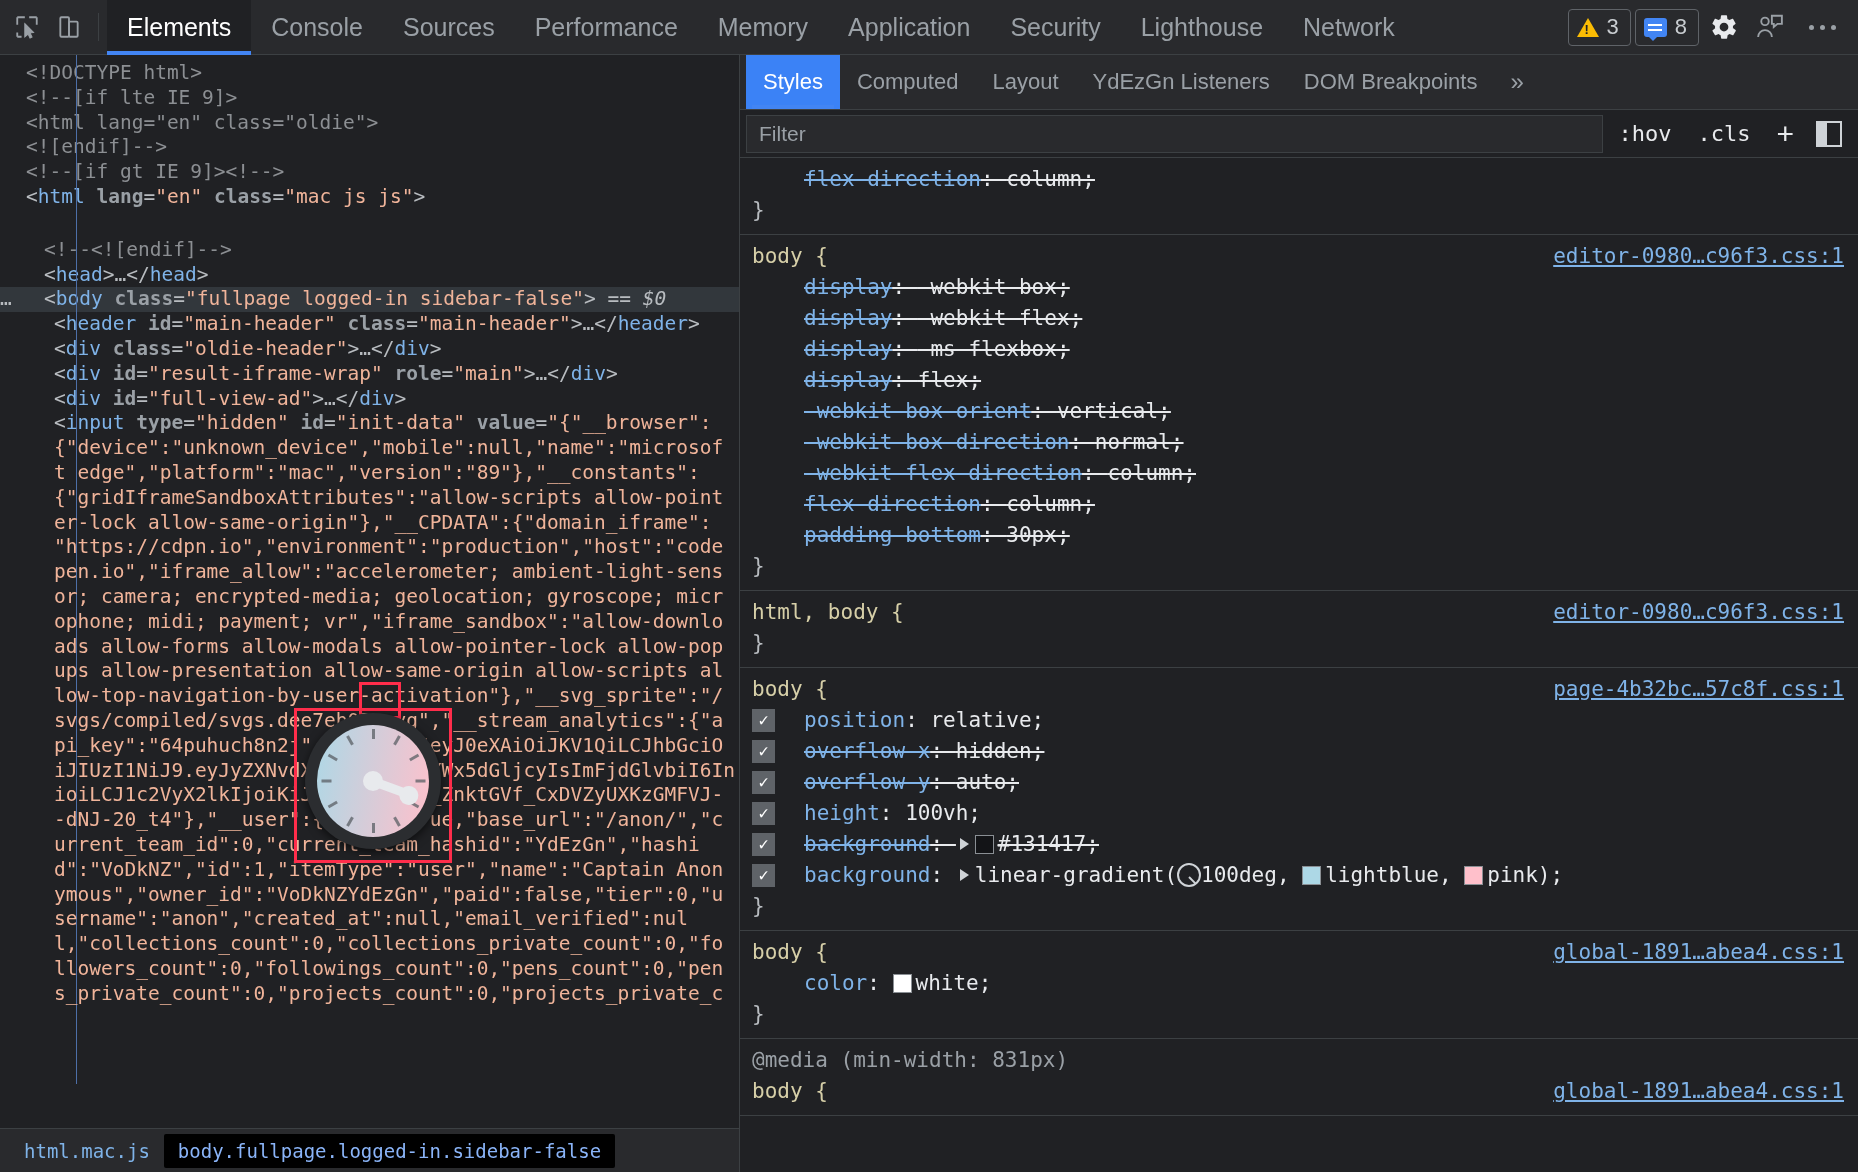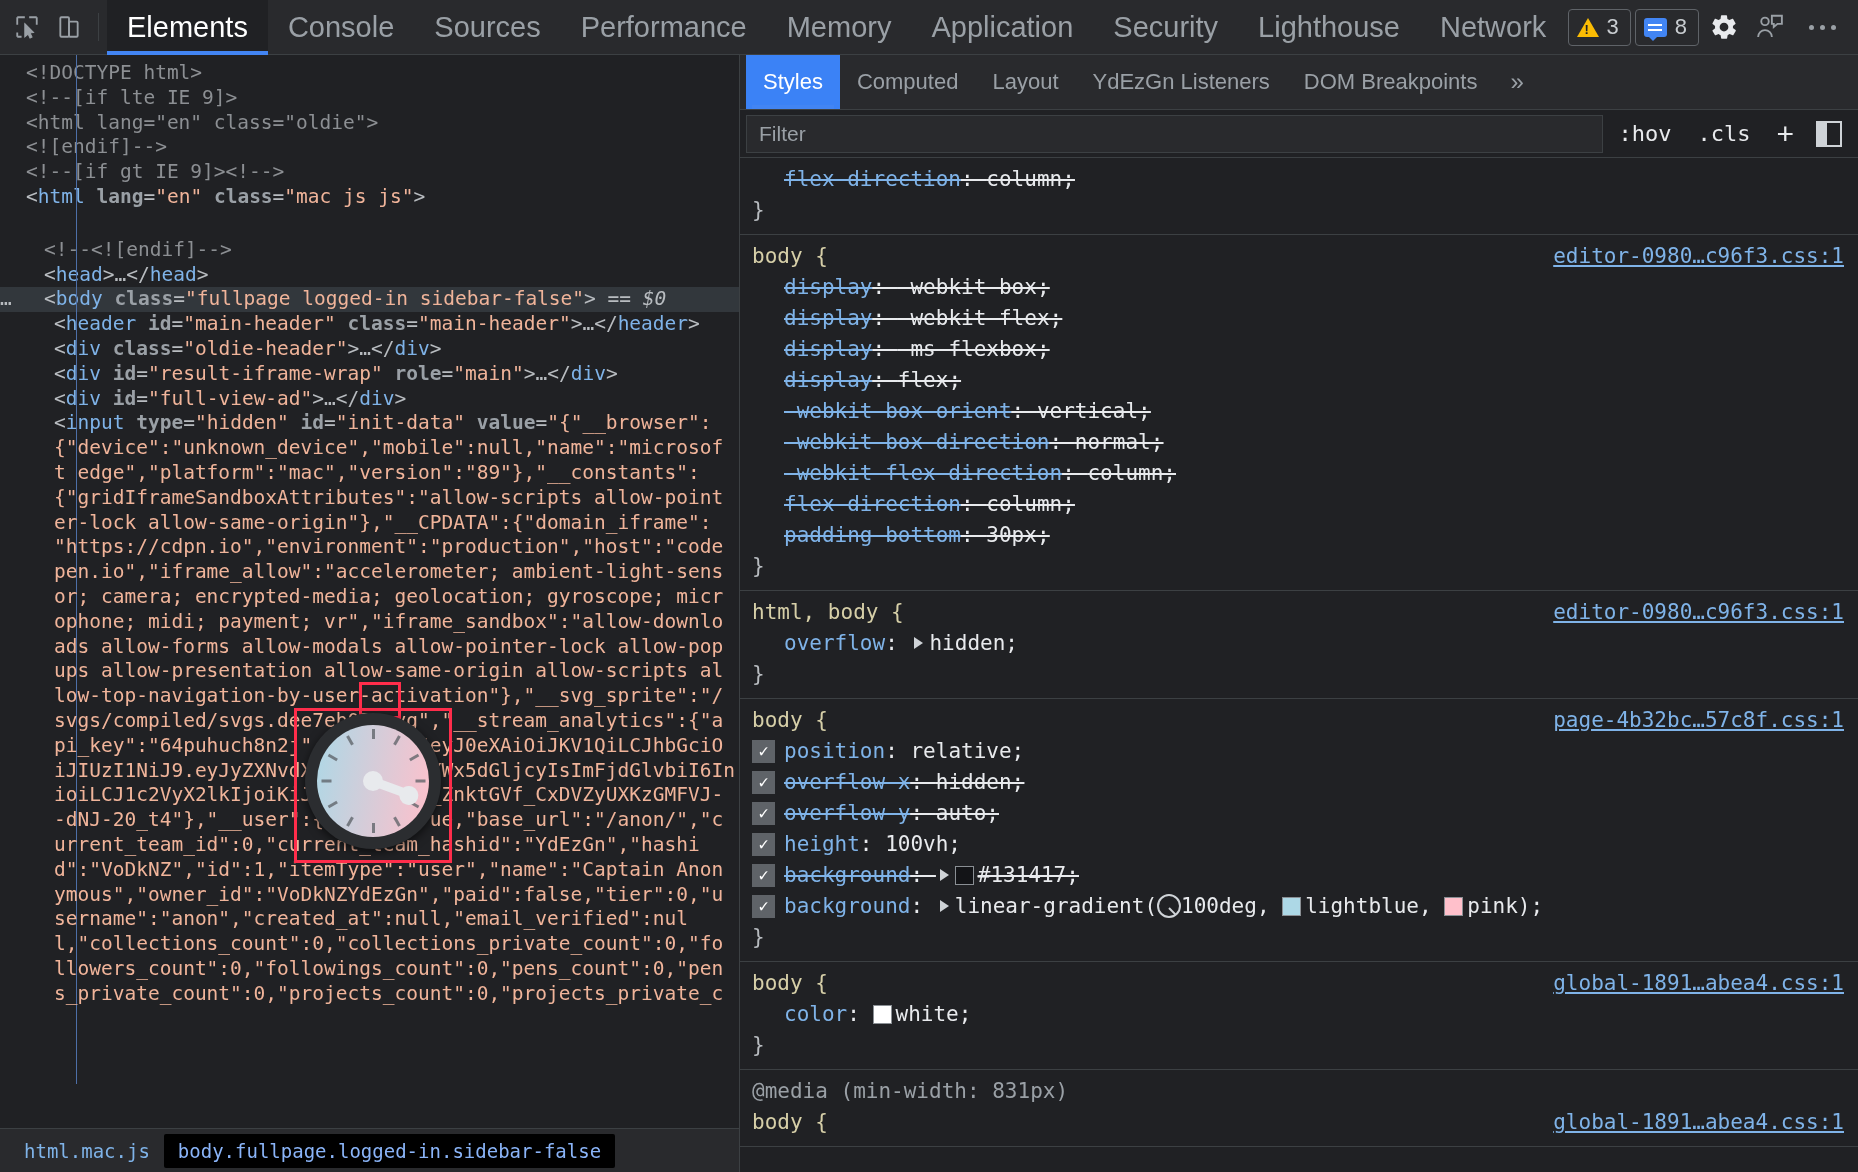--- a/index.html
+++ b/index.html
@@ -21,21 +21,21 @@
   }
   .tb-icon-btn {
     width: 42px; height: 42px;
     display: flex; align-items: center; justify-content: center;
     color: #9aa0a6; cursor: pointer; border-radius: 3px;
   }
   .tb-sep { width: 1px; height: 28px; background: #3c4043; margin: 0 8px; }
   .tabs { display: flex; align-items: stretch; height: 55px; flex: 1; }
   .tab {
     display: flex; align-items: center; padding: 0 20px;
-    font-size: 29px; color: #9aa0a6; cursor: pointer;
+    font-size: 25px; color: #9aa0a6; cursor: pointer;
     position: relative; white-space: nowrap;
   }
   .tab.active { color: #ffffff; background: #202124; }
   .tab.active::after {
     content: ""; position: absolute; left: 0; right: 0; bottom: 0;
     height: 4px; background: #4285f4;
   }
   .tb-right { display: flex; align-items: center; gap: 4px; }
   .badge {
     display: flex; align-items: center; gap: 8px;
@@ -146,21 +146,21 @@
     flex: 1; overflow: hidden; position: relative;
     font-family: "DejaVu Sans Mono", monospace;
     font-size: 21px; line-height: 31px; color: #e8eaed;
   }
   .rule { border-bottom: 1px solid #3c4043; padding: 6px 0 8px 0; position: relative; }
   .rule-head { display: flex; justify-content: space-between; padding: 0 14px 0 12px; white-space: pre; }
   .selector { color: #d6cfa8; }
   .source { color: #7fb3e8; text-decoration: underline; cursor: pointer; white-space: nowrap; }
   .decl { padding-left: 44px; white-space: pre; position: relative; }
   .decl.cb { padding-left: 12px; display: flex; align-items: flex-start; }
-  .prop { color: #7fb3e8; }
+  .prop { color: #7fb3e8; margin-left: 20px; }
   .val { color: #e8eaed; }
   .strike { text-decoration: line-through; }
   .strike .prop, .strike .val { text-decoration: line-through; }
   .dim { color: #9aa0a6; }
   .brace { color: #b8bcc0; padding-left: 12px; }
   .cbox {
     width: 23px; height: 23px; background: #5f6368; margin: 4px 9px 0 0;
     display: flex; align-items: center; justify-content: center; flex: 0 0 auto; cursor: pointer;
   }
   .cbox::after { content: "✓"; color: #fff; font-size: 17px; line-height: 1; font-weight: bold;}
@@ -390,21 +390,20 @@
             <div class="decl"><span class="strike"><span class="prop">display</span><span class="val">: </span><span class="val">flex;</span></span></div>
             <div class="decl"><span class="strike"><span class="prop">-webkit-box-orient</span><span class="val">: </span><span class="val">vertical;</span></span></div>
             <div class="decl"><span class="strike"><span class="prop">-webkit-box-direction</span><span class="val">: </span><span class="val">normal;</span></span></div>
             <div class="decl"><span class="strike"><span class="prop">-webkit-flex-direction</span><span class="val">: </span><span class="val">column;</span></span></div>
             <div class="decl"><span class="strike"><span class="prop">flex-direction</span><span class="val">: </span><span class="val">column;</span></span></div>
             <div class="decl"><span class="strike"><span class="prop">padding-bottom</span><span class="val">: </span><span class="val">30px;</span></span></div>
             <div class="brace">}</div>
           </div>
           <div class="rule">
             <div class="rule-head"><span class="selector">html, body {</span><span class="source">editor-0980…c96f3.css:1</span></div>
-            <div class="decl"><span><span class="prop">overflow</span><span class="val">: </span><span class="arrow-t"></span><span class="val">hidden;</span></span></div>
             <div class="brace">}</div>
           </div>
           <div class="rule">
             <div class="rule-head"><span class="selector">body {</span><span class="source">page-4b32bc…57c8f.css:1</span></div>
             <div class="decl cb"><span class="cbox"></span><span><span class="prop">position</span><span class="val">: </span><span class="val">relative;</span></span></div>
             <div class="decl cb"><span class="cbox"></span><span class="strike"><span class="prop">overflow-x</span><span class="val">: </span><span class="val">hidden;</span></span></div>
             <div class="decl cb"><span class="cbox"></span><span class="strike"><span class="prop">overflow-y</span><span class="val">: </span><span class="val">auto;</span></span></div>
             <div class="decl cb"><span class="cbox"></span><span><span class="prop">height</span><span class="val">: </span><span class="val">100vh;</span></span></div>
             <div class="decl cb"><span class="cbox"></span><span class="strike"><span class="prop">background</span><span class="val">: </span><span class="arrow-t"></span><span class="swatch" style="background: rgb(19, 20, 23);"></span><span class="val">#131417;</span></span></div>
             <div class="decl cb"><span class="cbox"></span><span><span class="prop">background</span><span class="val">: </span><span class="arrow-t"></span><span class="val">linear-gradient(</span><span class="angle-icon" id="angle-inline-icon"></span><span class="val">100deg, </span><span class="swatch" style="background: rgb(173, 216, 230);"></span><span class="val">lightblue, </span><span class="swatch" style="background: rgb(255, 192, 203);"></span><span class="val">pink);</span></span></div>

